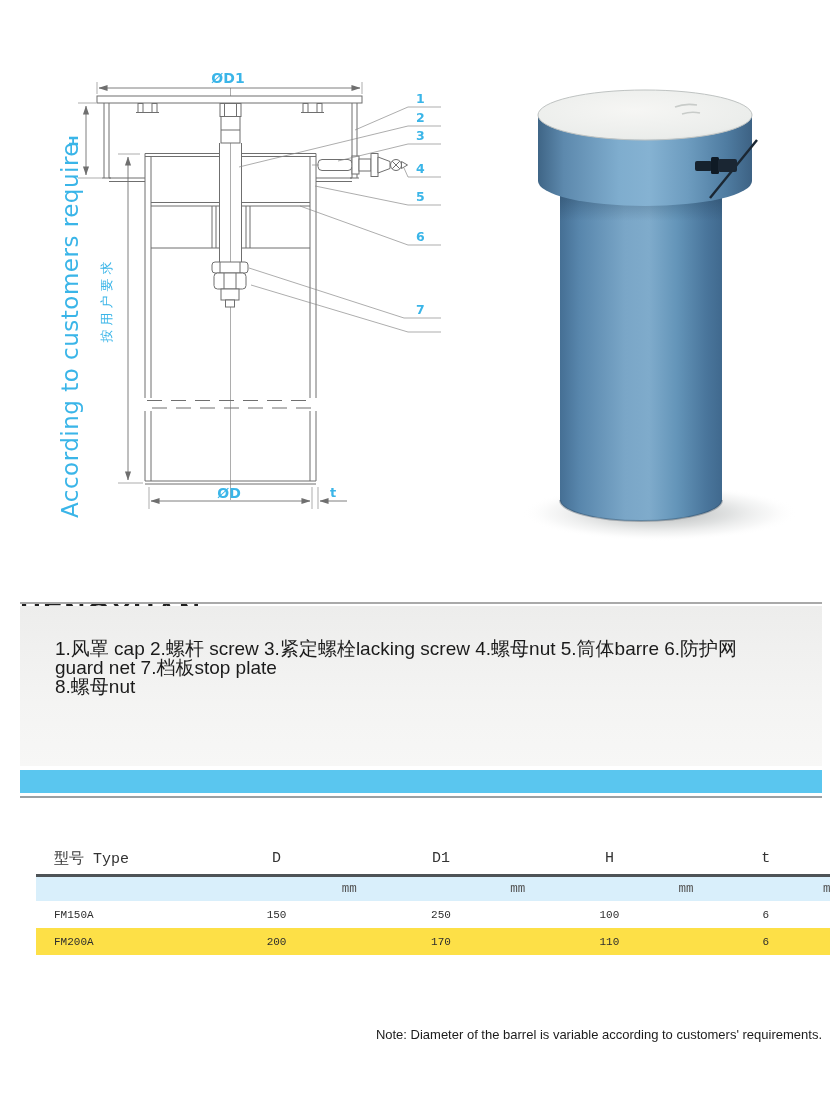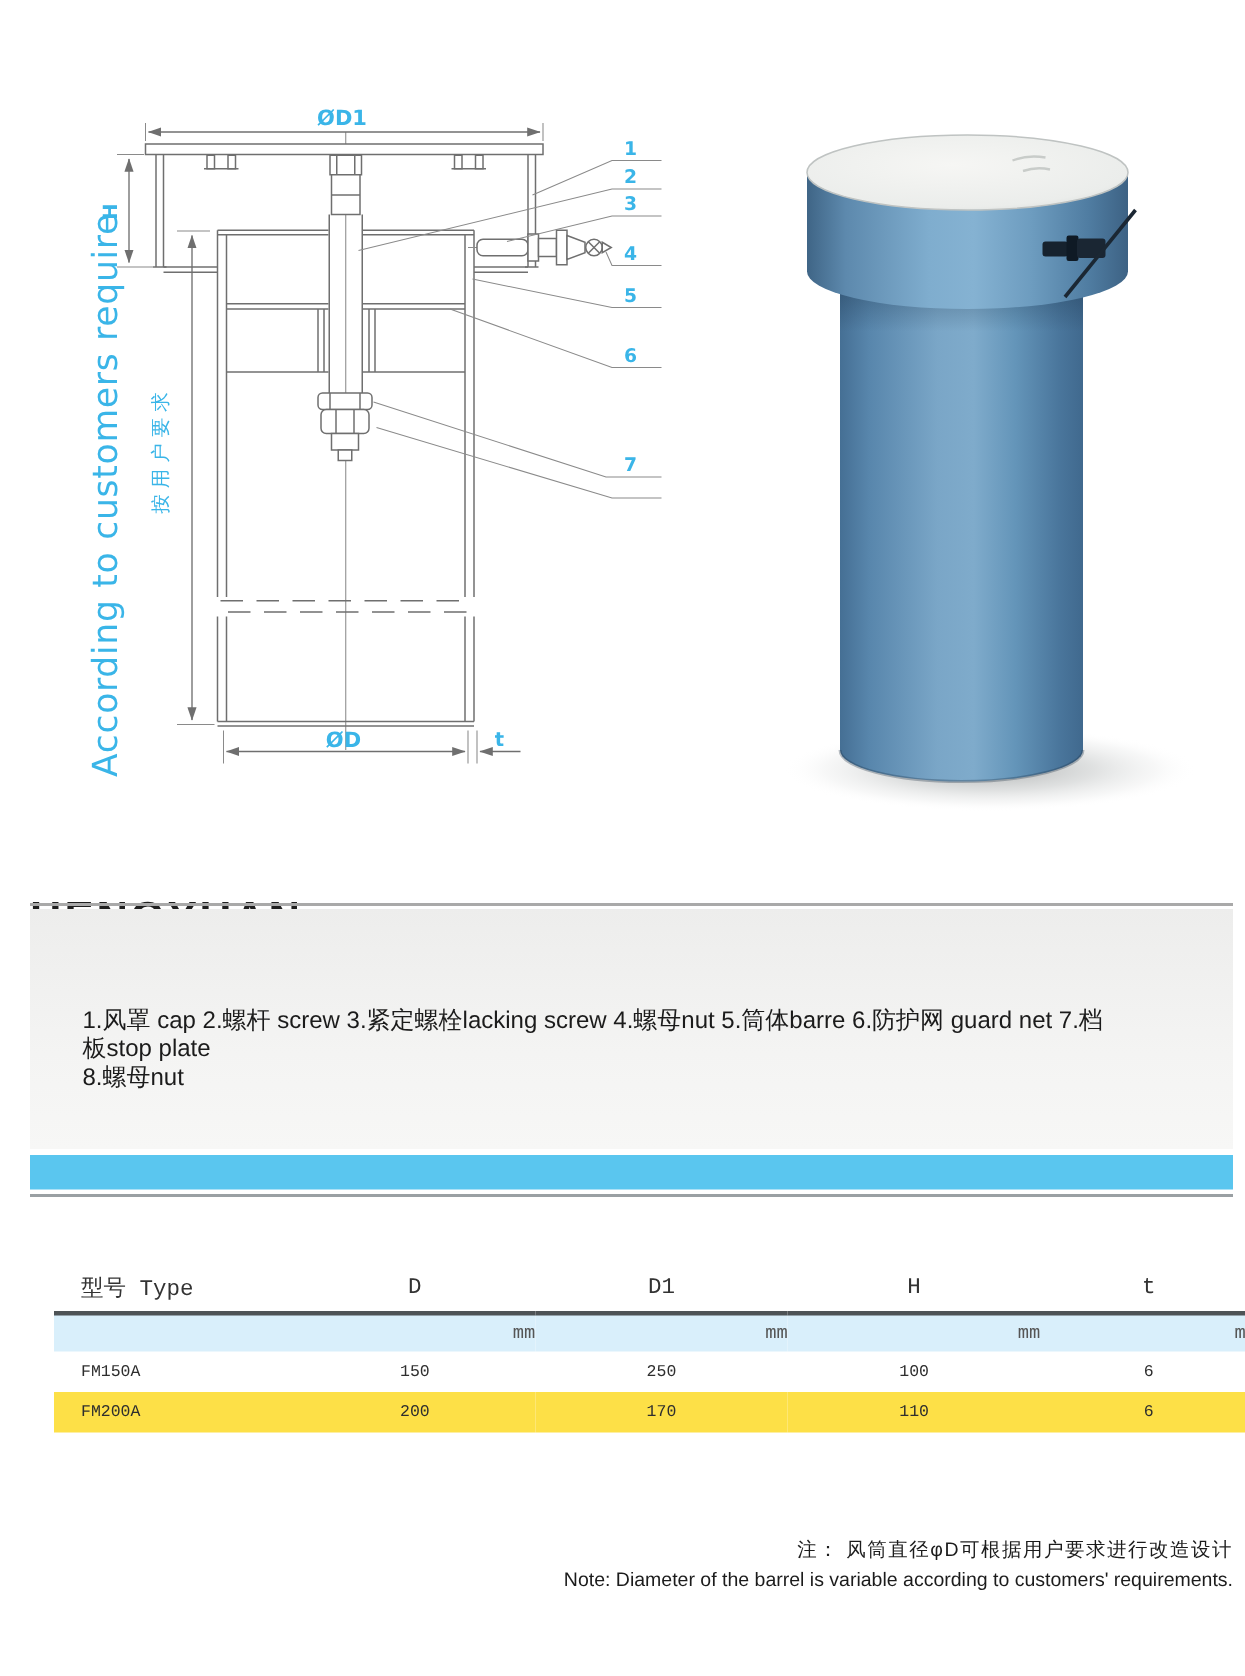--- a/index.html
+++ b/index.html
@@ -19,21 +19,21 @@
   .brand{
     left:20px;top:596px;font-size:29px;font-weight:bold;letter-spacing:2px;
     color:#1f1f1f;font-family:"Liberation Sans",sans-serif;
   }
   .brand-rule{left:20px;top:602px;width:802px;height:2px;background:#a9a9a9;}
   .gray-panel{
     left:20px;top:606px;width:802px;height:160px;
     background:linear-gradient(180deg,#ededec 0%,#f4f4f3 60%,#f7f7f6 100%);
   }
   .legend{
-    left:55px;top:671px;width:690px;font-size:16px;line-height:19px;color:#1b1b1b;
+    left:55px;top:639px;width:690px;font-size:19px;line-height:19px;color:#1b1b1b;
   }
   .cyan-band{left:20px;top:770px;width:802px;height:23px;background:#5ac6ef;}
   .band-rule{left:20px;top:796px;width:802px;height:2px;background:#9aa0a3;}
   
   table.spec{
     left:36px;top:799px;width:802px;border-collapse:collapse;table-layout:fixed;
     font-family:Liberation Mono, monospace;
     margin-top:44px;
   }
   table.spec td{padding:0;}
@@ -322,15 +322,14 @@
       <td class="c-type">FM200A</td>
       <td>200</td>
       <td>170</td>
       <td>110</td>
       <td>6</td>
     </tr>
   </tbody>
 </table>
 
 <div class="abs note">
-  <div class="cn">注： 风筒直径φD可根据用户要求进行改造设计</div>
   <div class="en">Note: Diameter of the barrel is variable according to customers' requirements.</div>
 </div>
 
 </body></html>

